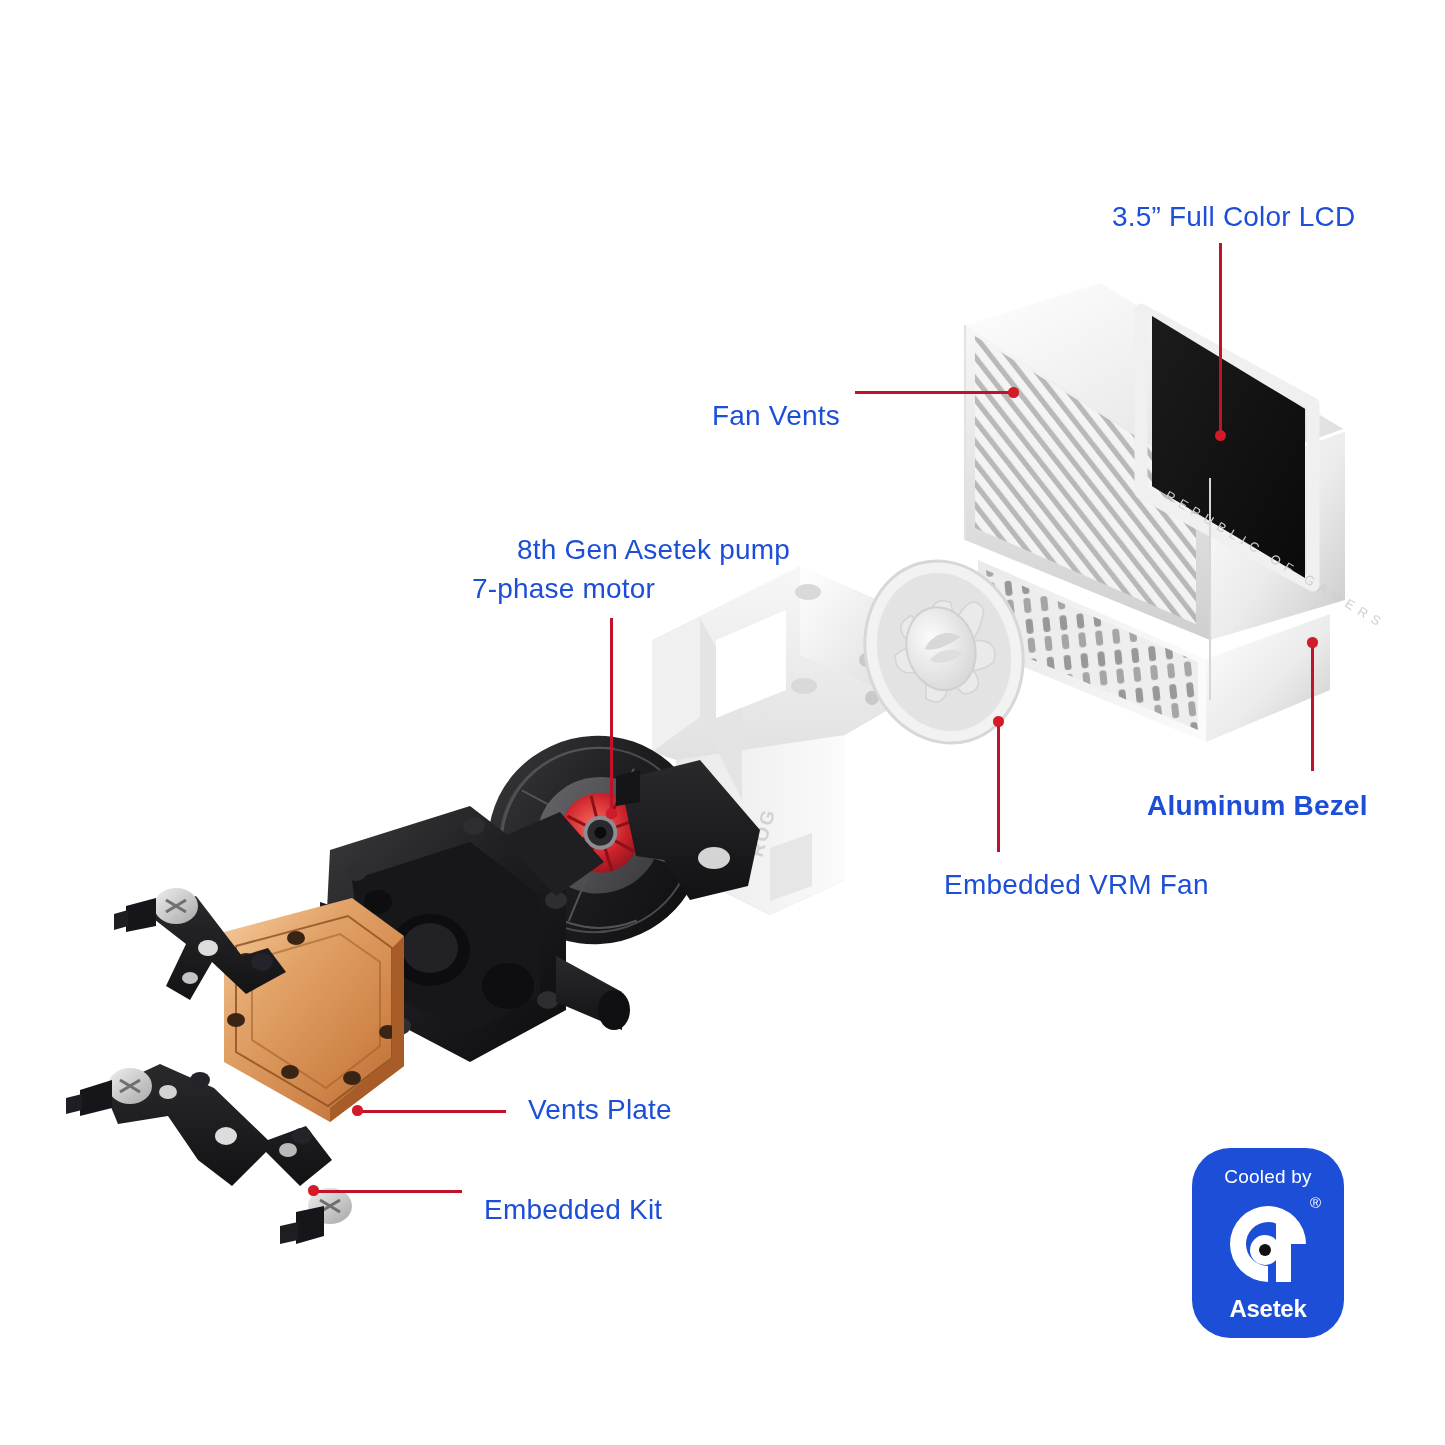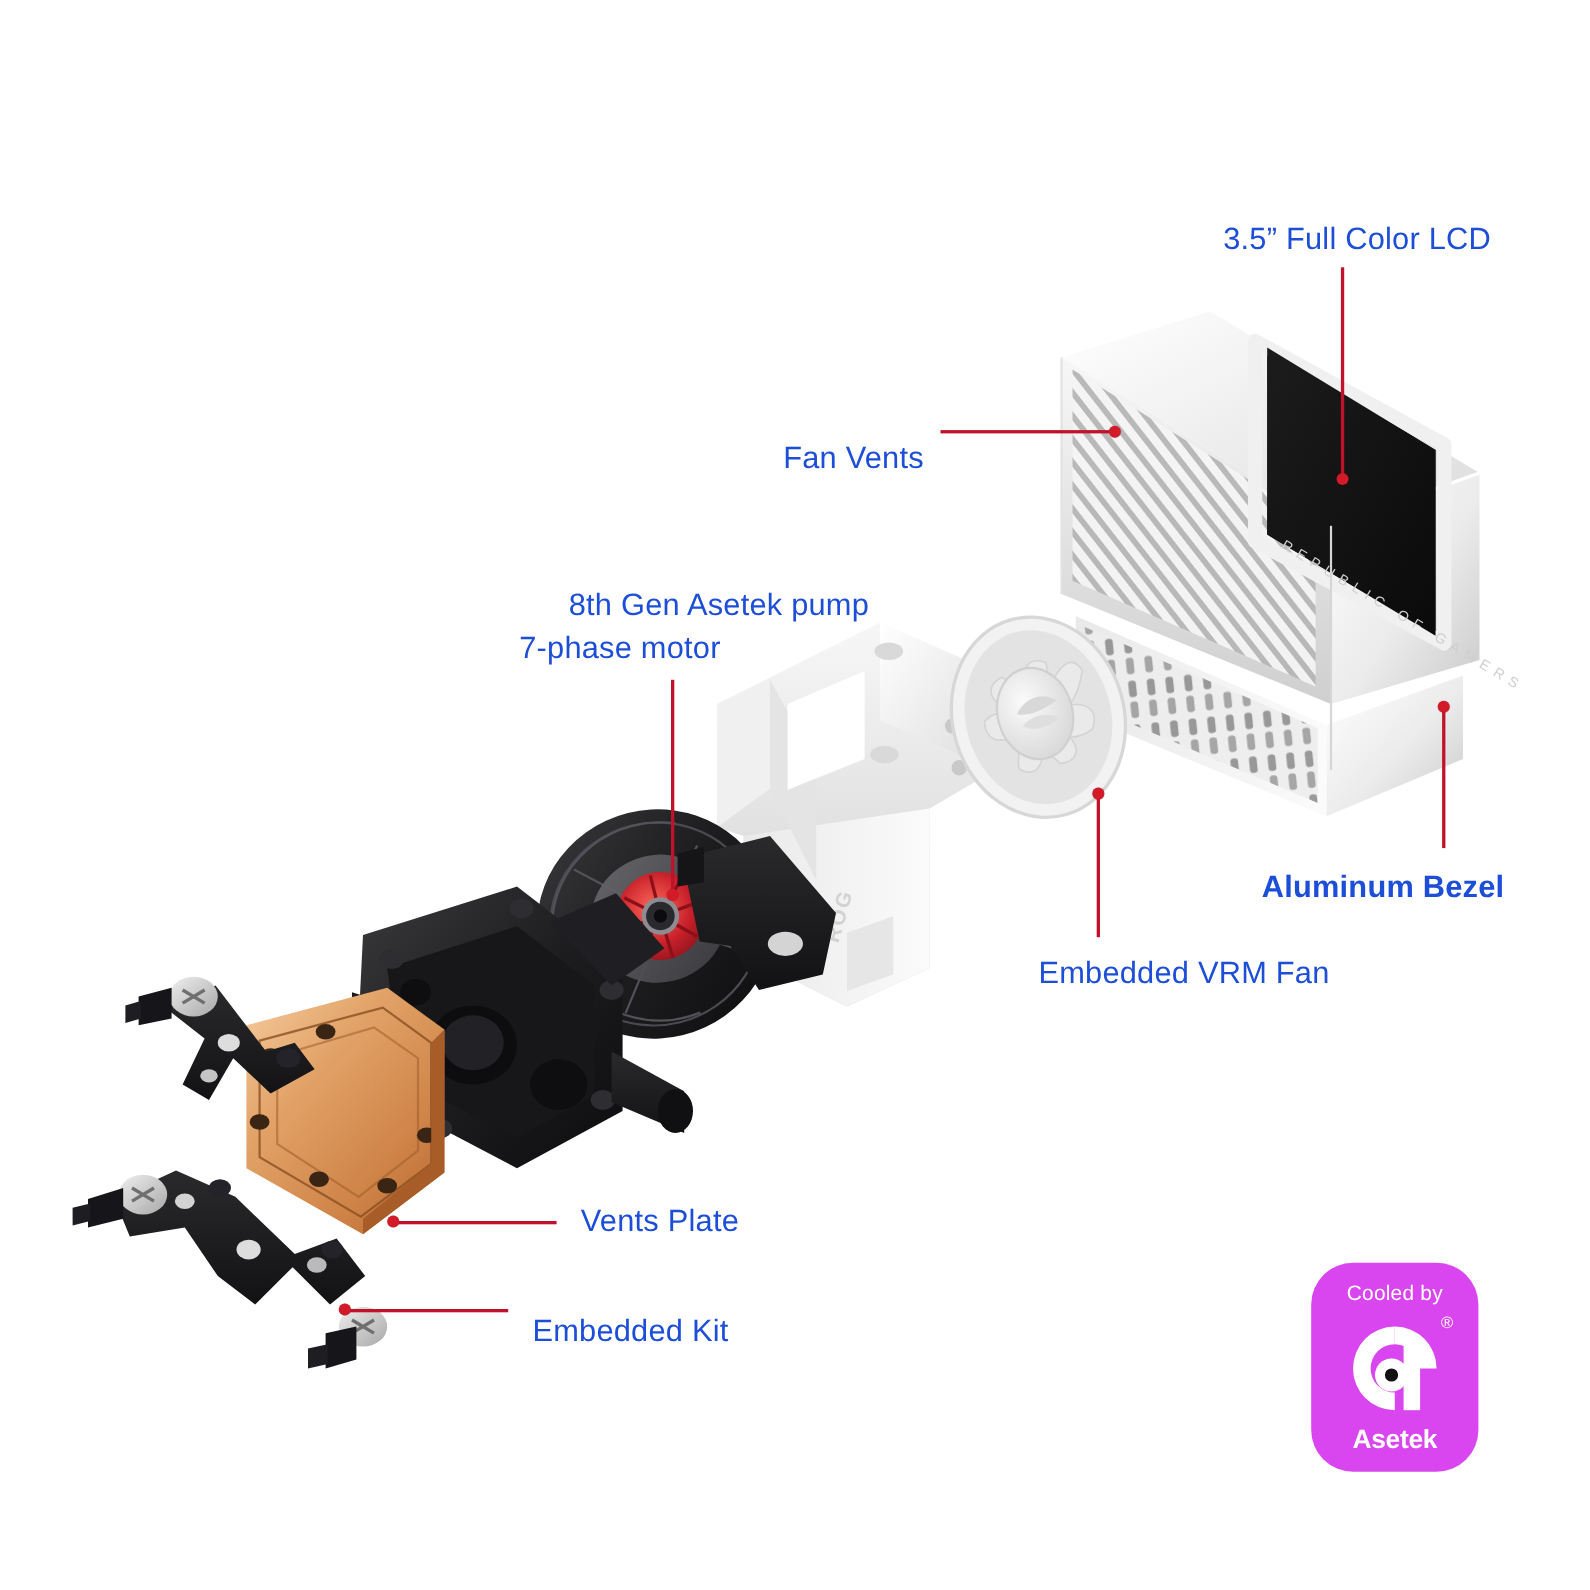--- a/index.html
+++ b/index.html
@@ -16,21 +16,21 @@
   .lead.v{width:3px;}
   .lead.h{height:3px;}
   .dot{position:absolute;width:11px;height:11px;border-radius:50%;
        background:#d21a28;box-shadow:0 0 1px rgba(0,0,0,.25);}
 
   
   #art{position:absolute;left:0;top:0;width:1445px;height:1445px;}
 
   
   #badge{position:absolute;left:1192px;top:1148px;width:152px;height:190px;
-         background:#d946ef;border-radius:38px;}
+         background:#1d4ed8;border-radius:38px;}
   #badge .cb{position:absolute;top:18px;left:0;width:152px;text-align:center;
              color:#fff;font-size:19px;font-weight:400;letter-spacing:.2px;}
   #badge .nm{position:absolute;bottom:15px;left:0;width:152px;text-align:center;
              color:#fff;font-size:24px;font-weight:700;letter-spacing:-.3px;}
   #badge .reg{position:absolute;top:46px;right:23px;color:#fff;font-size:15px;}
   #badge svg{position:absolute;left:28px;top:52px;}
 </style>
 </head>
 <body>
 

